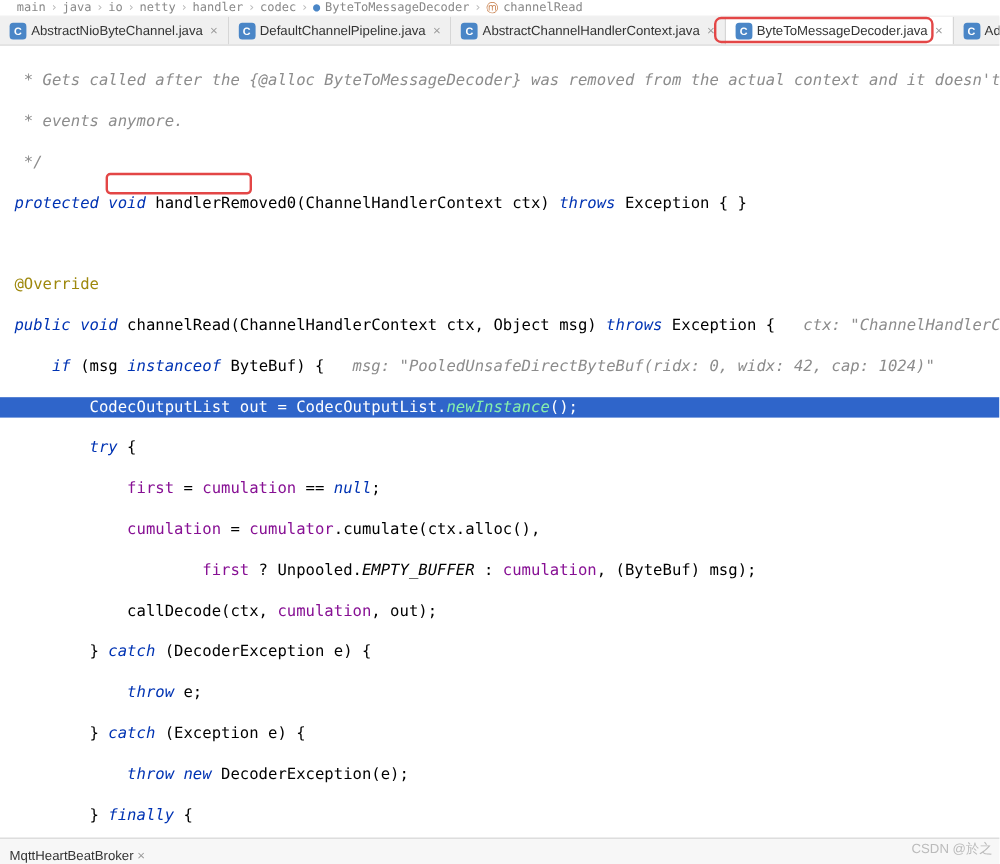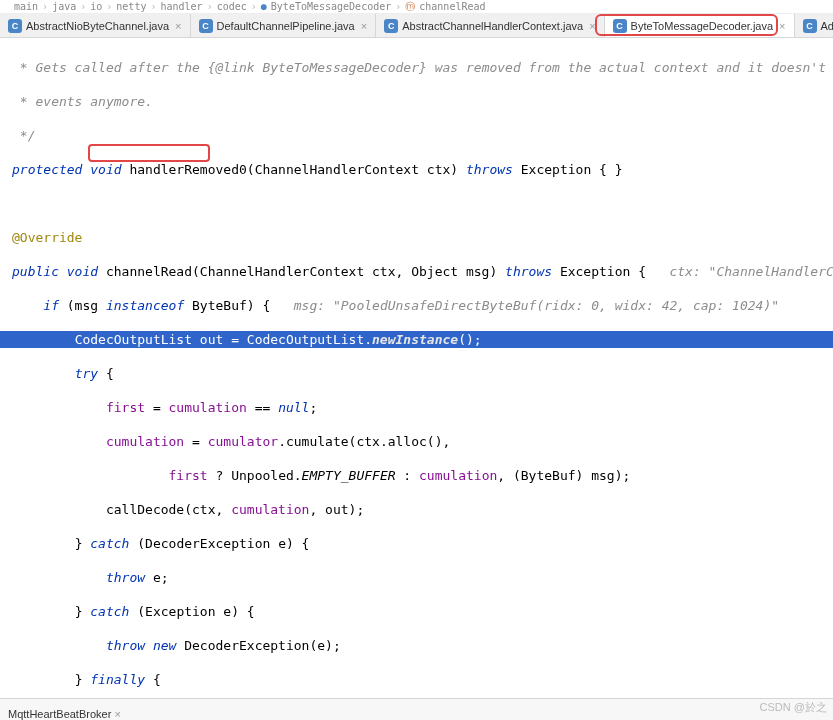--- a/index.html
+++ b/index.html
@@ -83,21 +83,21 @@
   .annot { color: #9e880d; }
   .string { color: #8c8c8c; font-style: italic; }
   .field { color: #871094; }
   .static-call { font-style: italic; color: #000; }
   .hl-line {
     background: #2f65ca;
     color: #ffffff;
     margin-left: -12px;
     padding-left: 12px;
   }
-  .hl-mname { color: #e5e5e5; font-style: italic; font-weight: bold; }
+  .hl-mname { color: #86efac; font-style: italic; }
   .bottom-bar {
     position: absolute;
     bottom: 0; left: 0; right: 0;
     height: 22px;
     border-top: 1px solid #d6d6d6;
     background: #f7f7f7;
     display: flex;
     align-items: flex-end;
     padding: 0 8px;
     font-family: -apple-system, sans-serif;
@@ -159,21 +159,21 @@
   <div class="tab">
     <span class="icon-class">C</span>
     <span>Adap</span>
   </div>
 </div>
 
 <div class="tab-highlight t1"></div>
 <div class="method-highlight"></div>
 
 <div class="editor">
-<div class="line"><span class="comment"><span> * Gets called after the </span><span class="doc-link"><span>{@link </span><span>ByteToMessageDecoder</span><span>}</span></span><span> was removed from the actual context and it doesn't handle</span></span></div>
+<div class="line"><span class="comment"><span> * Gets called after the </span><span class="doc-link"><span>{@alloc </span><span>ByteToMessageDecoder</span><span>}</span></span><span> was removed from the actual context and it doesn't handle</span></span></div>
 <div class="line"><span class="comment"> * events anymore.</span></div>
 <div class="line"><span class="comment"> */</span></div>
 <div class="line"><span class="kw">protected void</span><span> handlerRemoved0</span><span>(ChannelHandlerContext ctx) </span><span class="kw">throws</span><span> Exception { }</span></div>
 <div class="line"></div>
 <div class="line"><span class="annot">@Override</span></div>
 <div class="line"><span class="kw">public void</span><span> channelRead</span><span>(ChannelHandlerContext ctx, Object msg) </span><span class="kw">throws</span><span> Exception {   </span><span class="string">ctx: "ChannelHandlerContext(decoder, [</span></div>
 <div class="line">    <span class="kw">if</span><span> (msg </span><span class="kw">instanceof</span><span> ByteBuf) {   </span><span class="string">msg: "PooledUnsafeDirectByteBuf(ridx: 0, widx: 42, cap: 1024)"</span></div>
 <div class="line hl-line">        <span>CodecOutputList out = CodecOutputList.</span><span class="hl-mname">newInstance</span><span>();</span></div>
 <div class="line">        <span class="kw">try</span><span> {</span></div>
 <div class="line">            <span class="field">first</span><span> = </span><span class="field">cumulation</span><span> == </span><span class="kw">null</span><span>;</span></div>

